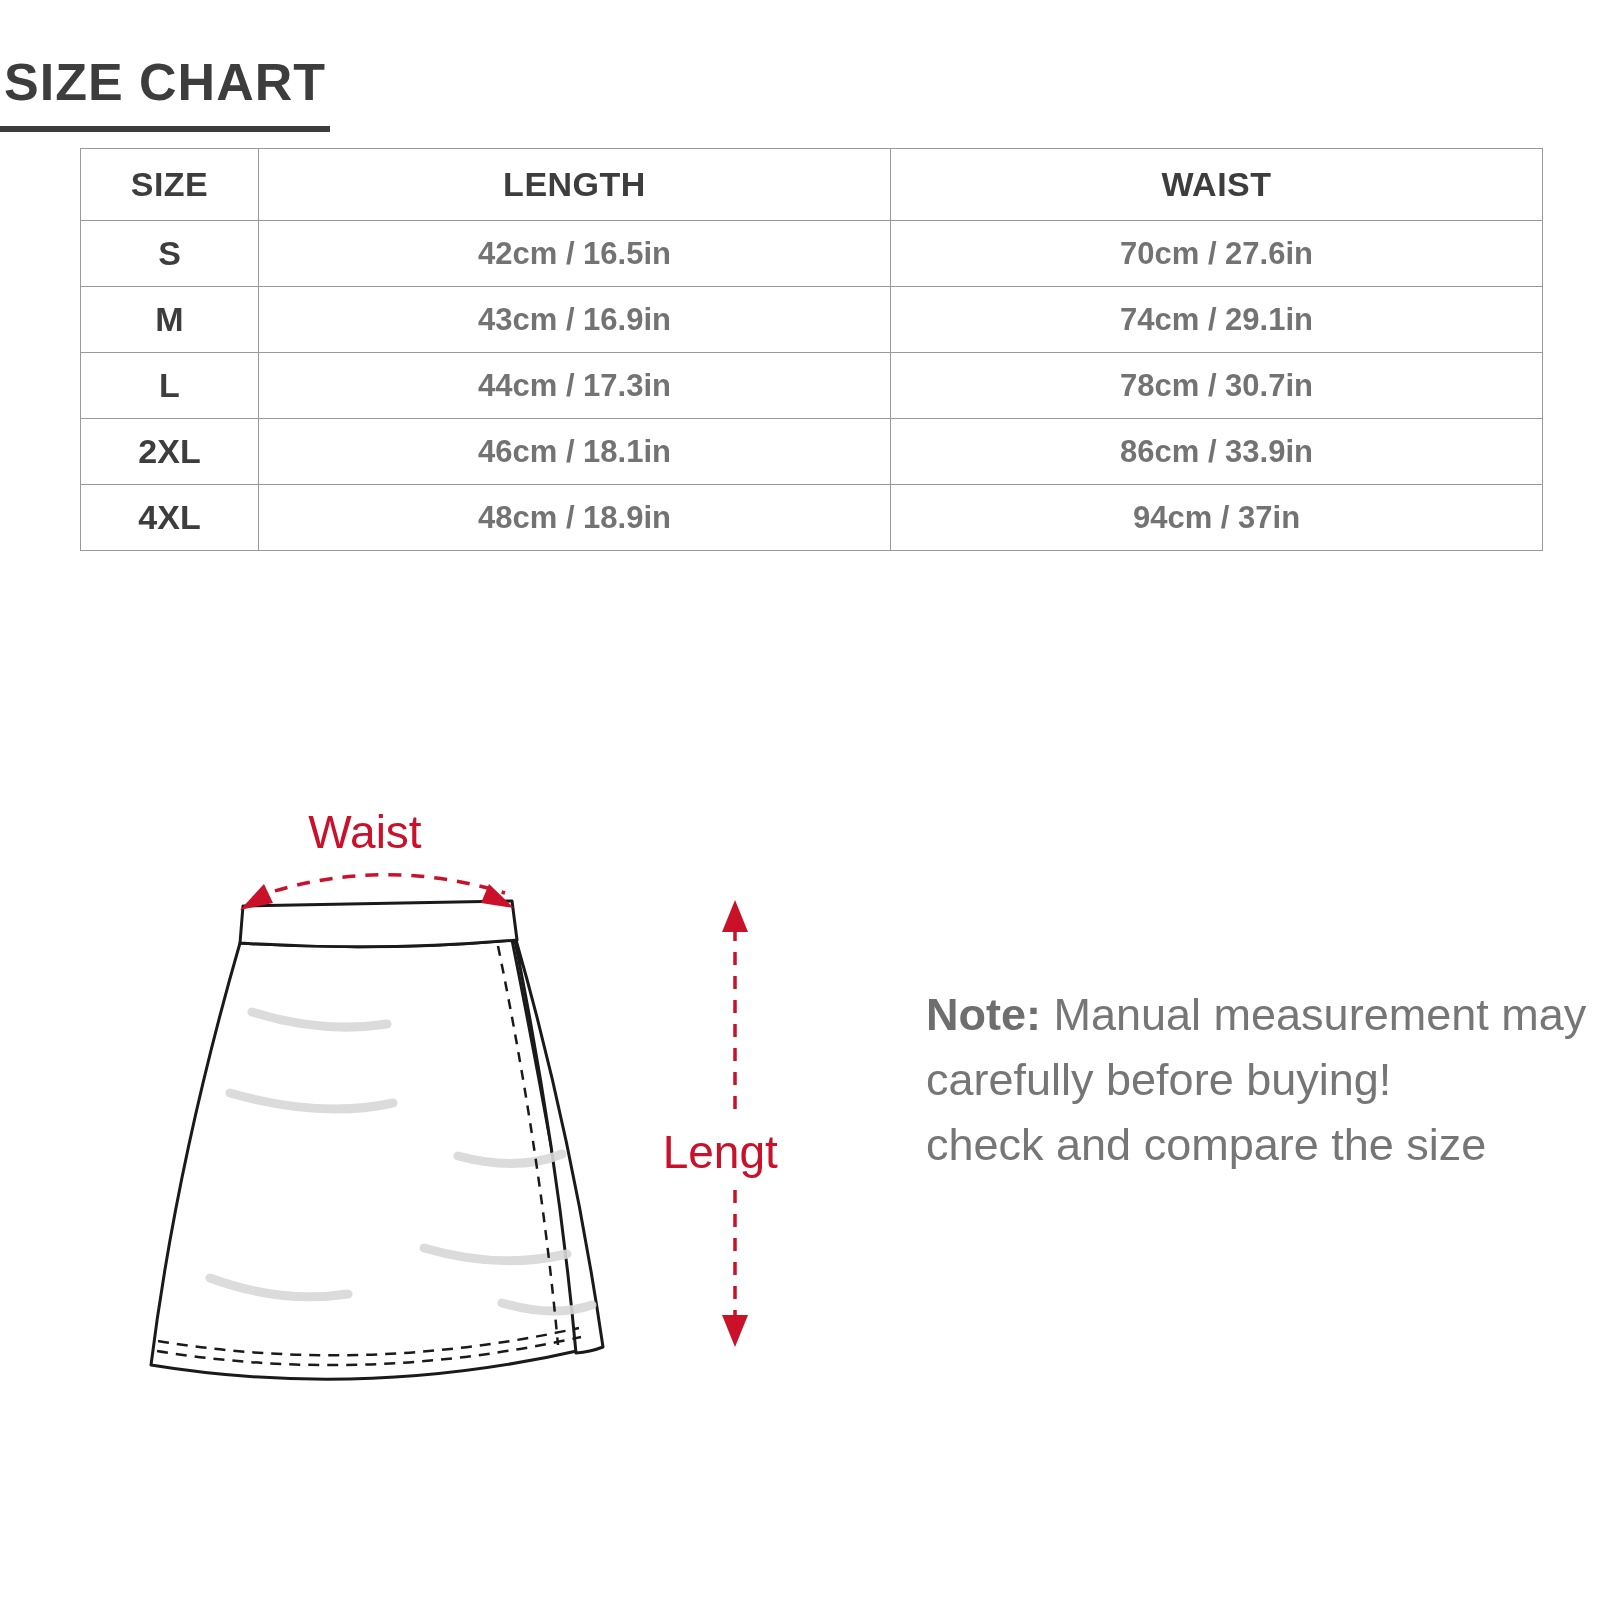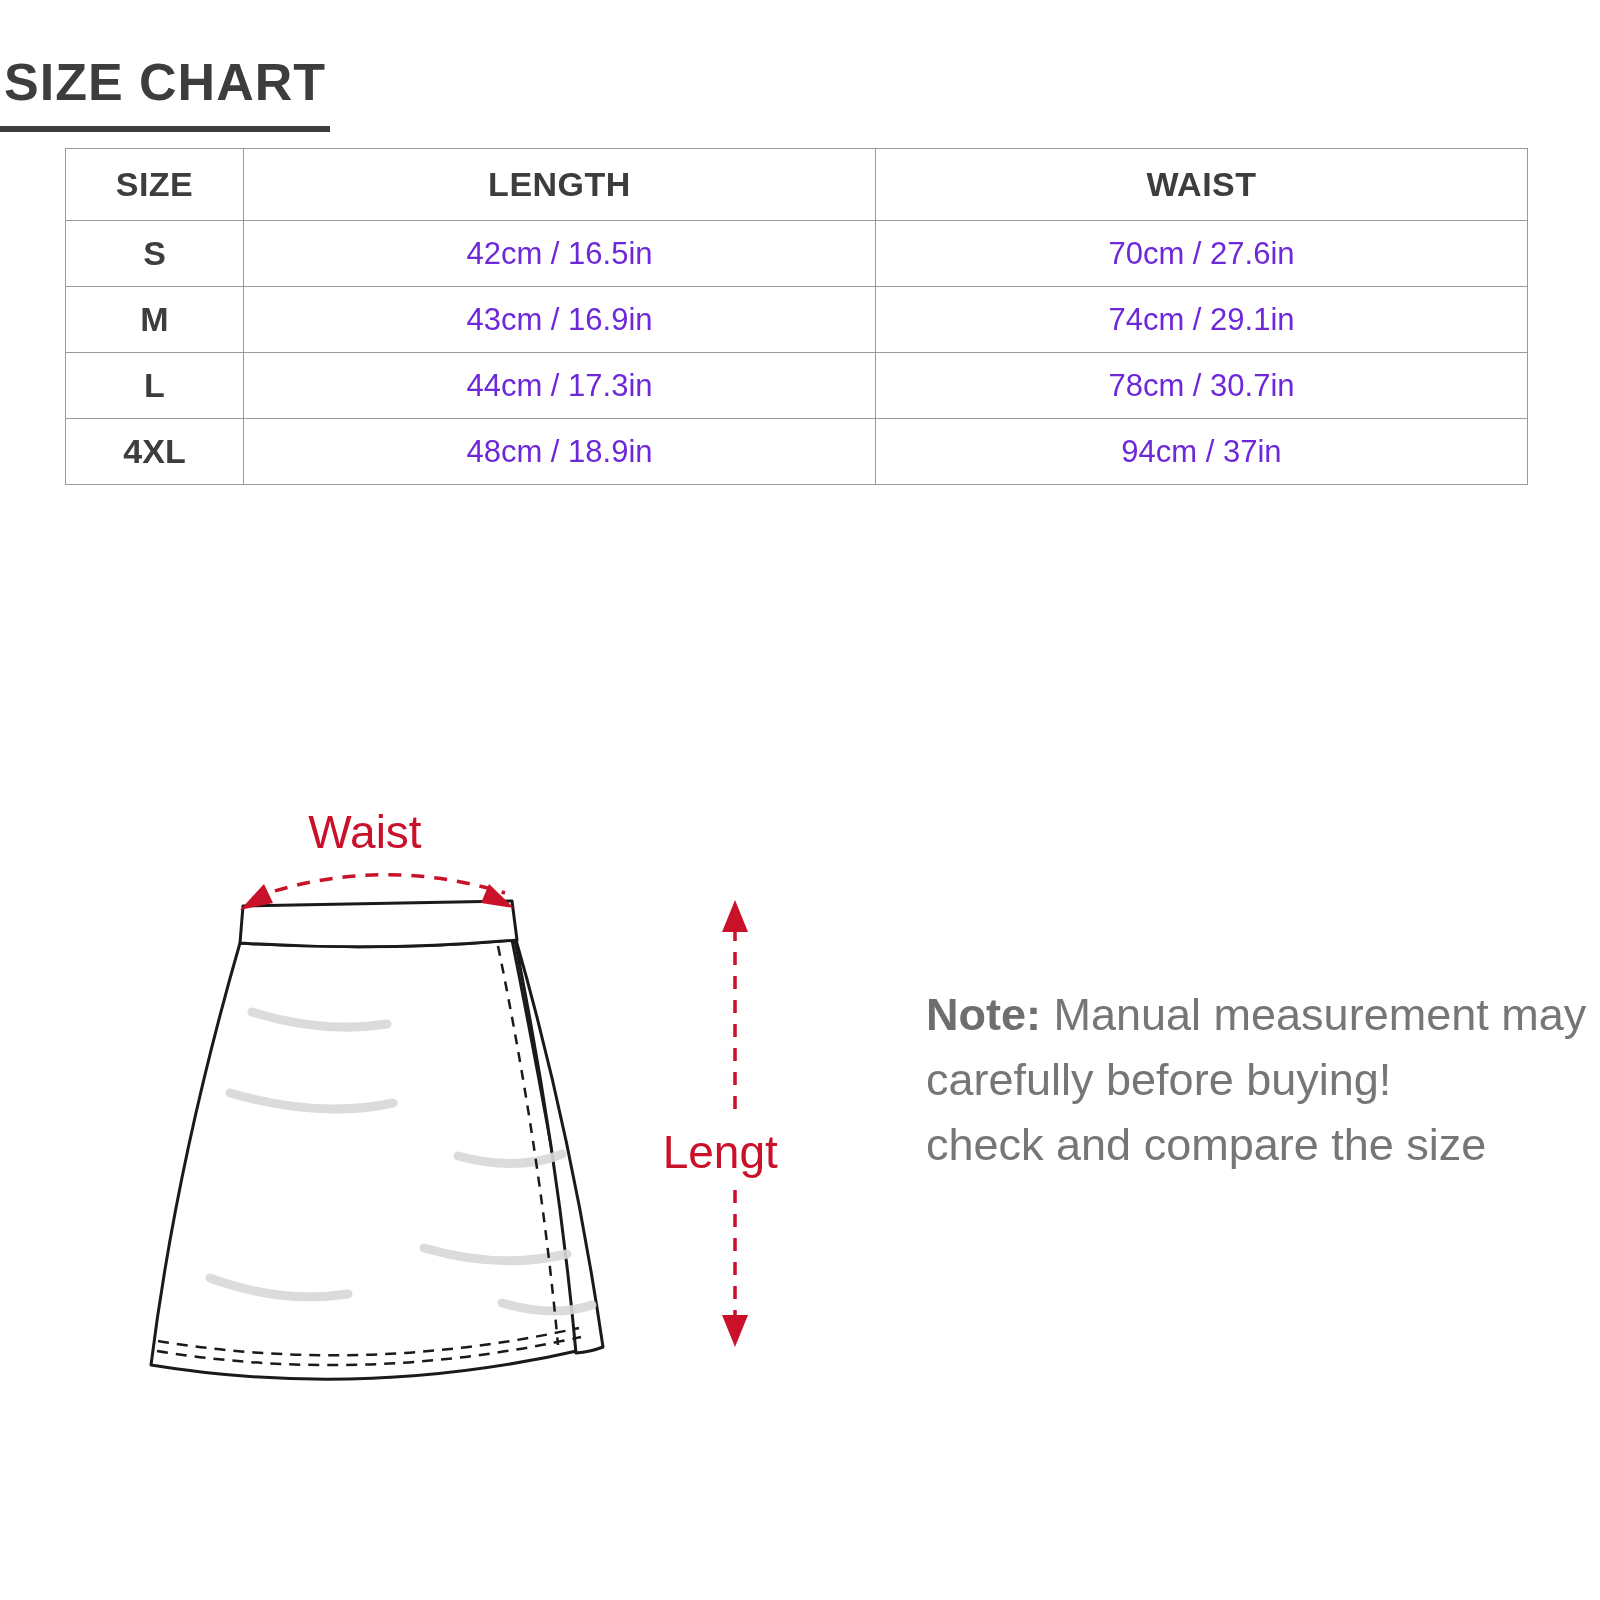--- a/index.html
+++ b/index.html
@@ -20,41 +20,41 @@
   .title {
     display: inline-block;
     font-size: 52px; font-weight: bold; color: #3d3d3d;
     letter-spacing: 1px;
     padding: 0 4px 14px 4px;
     border-bottom: 6px solid #3d3d3d;
   }
 
   
   table.size-table {
-    position: absolute; left: 65px; top: 148px;
+    position: absolute; left: 80px; top: 148px;
     width: 1462px;
     border-collapse: collapse;
     table-layout: fixed;
   }
   .size-table th, .size-table td {
     border: 1px solid #9a9a9a;
     text-align: center; vertical-align: middle;
     background: #fff;
   }
   .size-table tr.head-row { height: 72px; }
   .size-table tr.data-row { height: 66px; }
   .size-table th {
     font-size: 34px; font-weight: bold; color: #3d3d3d;
     letter-spacing: 0.5px;
   }
   .size-table td.size-cell {
     font-size: 34px; font-weight: bold; color: #3d3d3d;
   }
   .size-table td.val-cell {
-    font-size: 31px; font-weight: normal; color: #6d28d9;
+    font-size: 31px; font-weight: bold; color: #737373;
   }
 
   
   svg.skirt-diagram { position: absolute; left: 60px; top: 800px; }
   .annot-text {
     font-family: "Liberation Sans", sans-serif;
     font-size: 46px;
   }
 
   
@@ -93,20 +93,25 @@
     </tr>
     <tr class="data-row">
       <td class="size-cell">M</td>
       <td class="val-cell">43cm / 16.9in</td>
       <td class="val-cell">74cm / 29.1in</td>
     </tr>
     <tr class="data-row">
       <td class="size-cell">L</td>
       <td class="val-cell">44cm / 17.3in</td>
       <td class="val-cell">78cm / 30.7in</td>
+    </tr>
+    <tr class="data-row">
+      <td class="size-cell">2XL</td>
+      <td class="val-cell">46cm / 18.1in</td>
+      <td class="val-cell">86cm / 33.9in</td>
     </tr>
     <tr class="data-row">
       <td class="size-cell">4XL</td>
       <td class="val-cell">48cm / 18.9in</td>
       <td class="val-cell">94cm / 37in</td>
     </tr>
   </tbody>
     </table>
 
   <svg class="skirt-diagram" width="720" height="600" viewBox="0 0 720 600">

